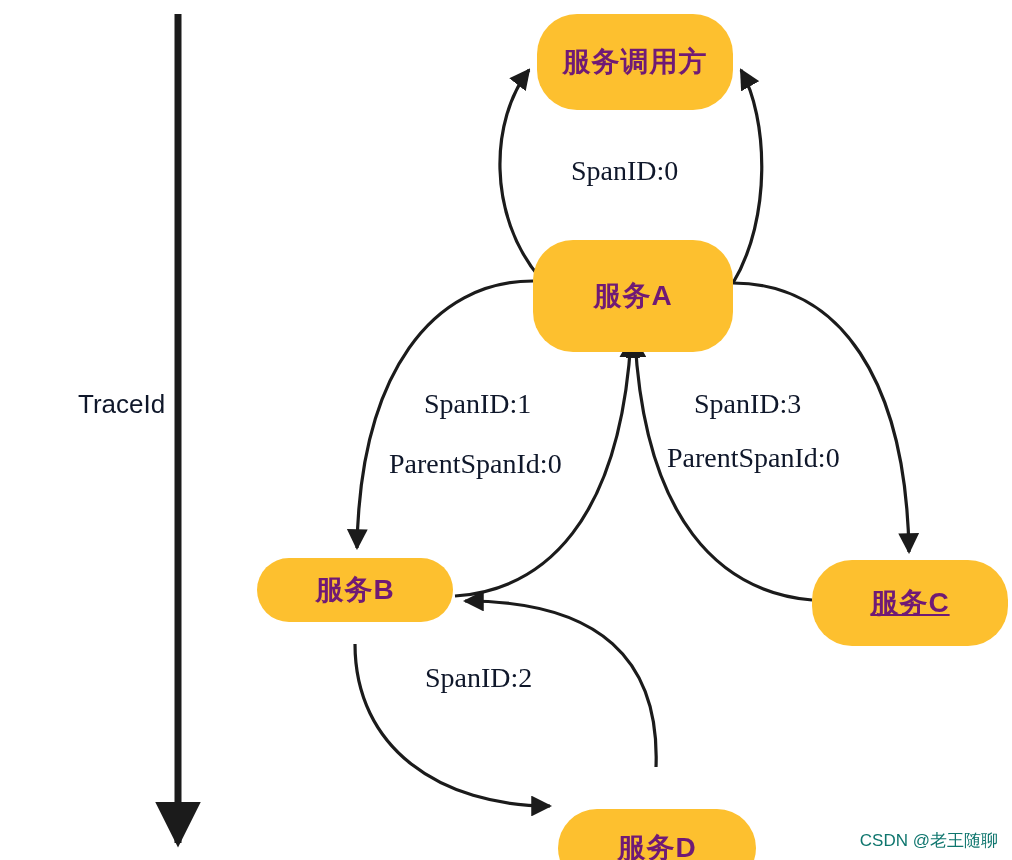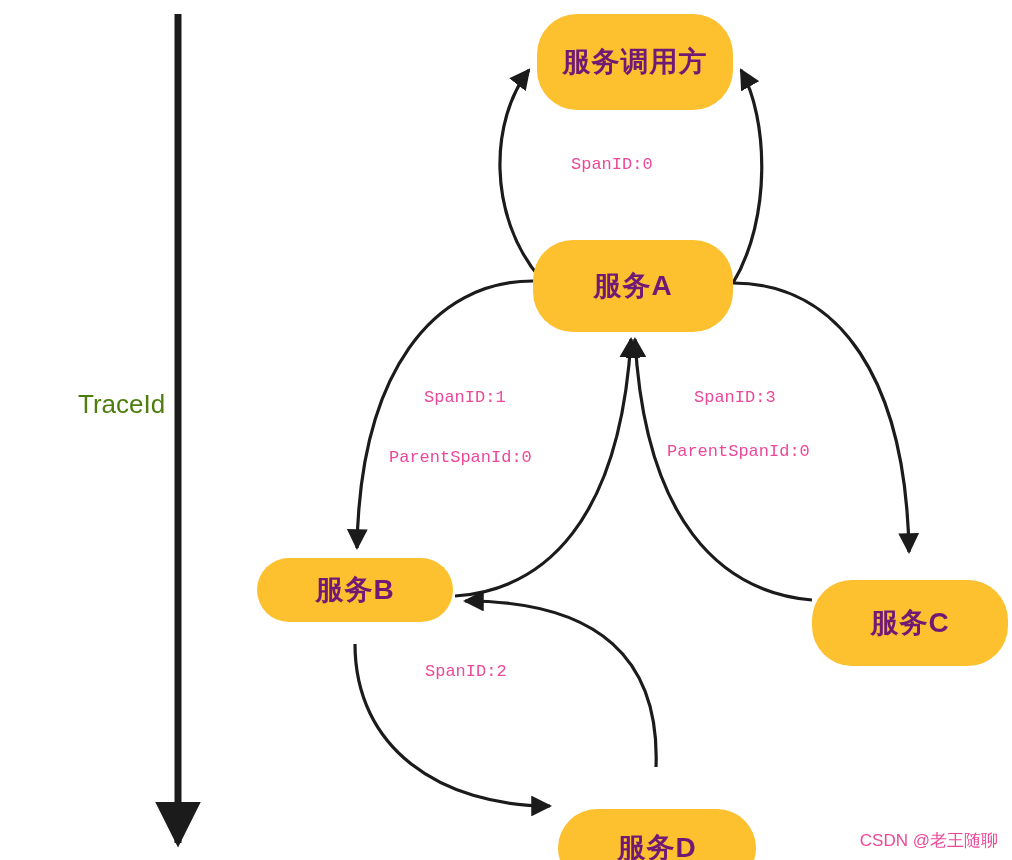--- a/index.html
+++ b/index.html
@@ -33,41 +33,41 @@
     justify-content: center;
     color: #701a75;
     font-size: 28px;
     font-weight: 600;
     letter-spacing: 1px;
     font-family: "Liberation Sans", "DejaVu Sans", sans-serif;
     z-index: 2;
   }
   .edge-label {
     position: absolute;
-    color: #ec4899;
-    font-size: 17px;
+    color: #0f172a;
+    font-size: 28px;
     font-weight: 400;
     white-space: nowrap;
-    font-family: Liberation Mono, monospace;
+    font-family: Liberation Serif, serif;
     z-index: 3;
   }
   .axis-label {
     position: absolute;
-    color: #4d7c0f;
+    color: #0f172a;
     font-size: 26px;
     font-weight: 400;
     white-space: nowrap;
     font-family: "Liberation Sans", "DejaVu Sans", sans-serif;
     z-index: 3;
   }
   .watermark {
     position: absolute;
     right: 14px;
     bottom: 8px;
-    color: #ec4899;
+    color: #0f766e;
     font-size: 17px;
     white-space: nowrap;
     font-family: "Liberation Sans", "DejaVu Sans", sans-serif;
     z-index: 4;
   }
 </style>
 </head>
 <body>
 
 <div id="canvas">
@@ -97,29 +97,29 @@
 
     <path d="M 355 644 C 355 748 440 806 550 806" fill="none" stroke="#1b1b1b" stroke-width="3.2" marker-end="url(#arrow)"></path>
 
     <path d="M 656 767 C 660 660 600 601 465 601" fill="none" stroke="#1b1b1b" stroke-width="3.2" marker-end="url(#arrow)"></path>
   </svg>
 
   <div class="node" style="left:537px; top:14px; width:196px; height:96px;">
     <span>服务调用方</span>
   </div>
 
-  <div class="node" style="left:533px; top:240px; width:200px; height:92px;">
+  <div class="node" style="left:533px; top:240px; width:200px; height:112px;">
     <span>服务A</span>
   </div>
 
   <div class="node" style="left:257px; top:558px; width:196px; height:64px;">
     <span>服务B</span>
   </div>
 
-  <div class="node" style="left:812px; top:580px; width:196px; height:86px;">
+  <div class="node" style="left:812px; top:560px; width:196px; height:86px;text-decoration:underline;">
     <span>服务C</span>
   </div>
 
   <div class="node" style="left:558px; top:767px; width:198px; height:78px;margin-top:42px;">
     <span>服务D</span>
   </div>
 
   <div class="edge-label" style="left:571px; top:155px;">SpanID:0</div>
 
   <div class="edge-label" style="left:424px; top:388px;">SpanID:1</div>

